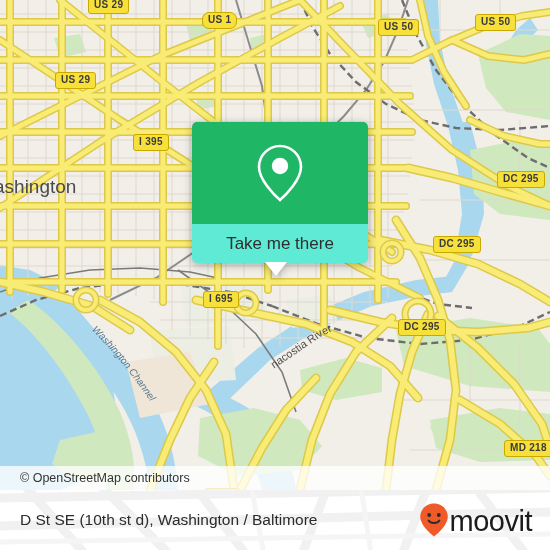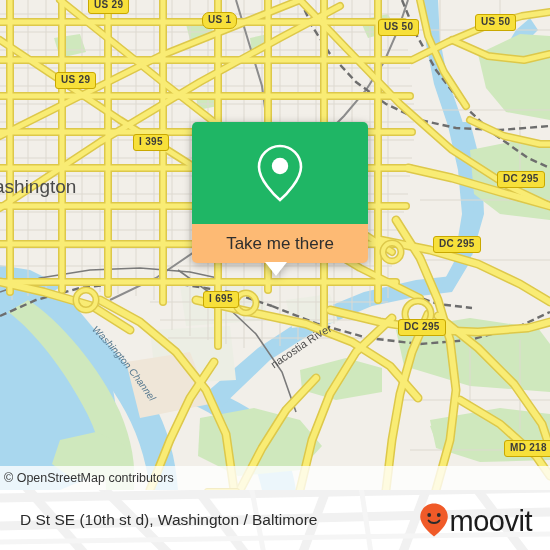--- a/index.html
+++ b/index.html
@@ -52,21 +52,21 @@
   
   #attribution {
     position: absolute;
     left: 0;
     bottom: 0;
     width: 550px;
     height: 24px;
     background: rgba(255,255,255,0.78);
     display: flex;
     align-items: center;
-    padding-left: 4px;
+    padding-left: 20px;
     font-size: 12.5px;
     color: #333;
     font-family: "Liberation Sans", sans-serif;
   }
 
   
   #popup {
     position: absolute;
     left: 192px;
     top: 122px;
@@ -76,21 +76,21 @@
   #popup-green {
     height: 102px;
     background: #1fb665;
     border-radius: 5px 5px 0 0;
     display: flex;
     align-items: center;
     justify-content: center;
   }
   #popup-white {
     height: 39px;
-    background: #fdba74;
+    background: #5eead4;
     border-radius: 0 0 5px 5px;
     display: flex;
     align-items: center;
     justify-content: center;
   }
   #popup-label {
     font-size: 17px;
     color: #2e2e2e;
     font-family: "Liberation Sans", sans-serif;
   }

